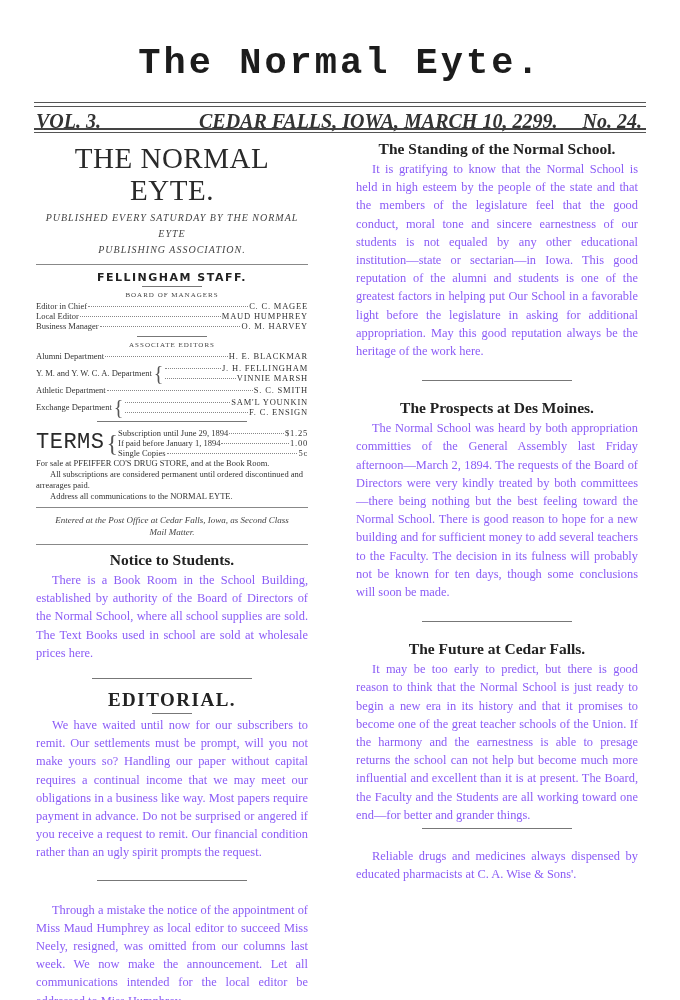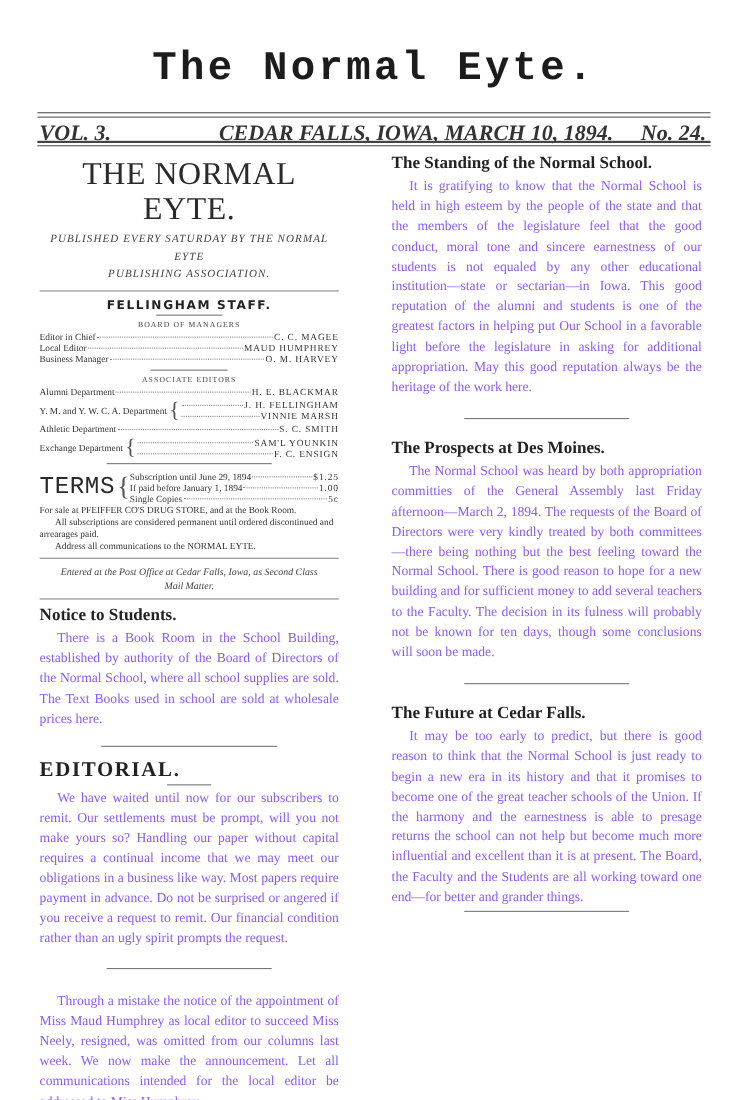--- a/index.html
+++ b/index.html
@@ -54,40 +54,40 @@
     .terms .big { font-size: 22px; letter-spacing: 0.5px; margin-right: 2px; line-height: 22px; font-family: Liberation Mono, monospace; }
     .terms .brace { font-size: 24px; line-height: 24px; color: #555; }
     .terms .lines { flex: 1; }
     .small-text { font-size: 8.5px; line-height: 11px; color: #333; }
     .small-text.indent { text-indent: 14px; }
     .entered {
       text-align: center; font-style: italic; font-size: 9px; line-height: 12px; color: #444; margin-top: 6px;
     }
     .full-rule { height: 1px; background: #888; margin: 6px 0; }
     .art-head {
-      font-size: 15.5px; font-weight: bold; margin: 6px 0 2px 0; color: #222;
+      text-align: center; font-size: 15.5px; font-weight: bold; margin: 6px 0 2px 0; color: #222;
     }
     .art-head.big { font-size: 19px; letter-spacing: 1.5px; }
     .body-text {
       font-size: 12.4px; line-height: 18.2px; text-align: justify; text-indent: 16px; margin: 0;
       color: #8b5cf6;
     }
     .sep { height: 1px; background: #777; margin: 14px auto; }
   </style>
 </head>
 <body>
 
 <div class="masthead">The Normal Eyte.</div>
 
 <div class="rule" style="left:34px; top:102px; width:612px; height:1px;"></div>
 <div class="rule" style="left:34px; top:106px; width:612px; height:1px;"></div>
 
 <div class="dateline">
   <span style="left:2px;">VOL. 3.</span>
-  <span style="left:165px;">CEDAR FALLS, IOWA, MARCH 10, 1894.</span>
+  <span style="left:165px;">CEDAR FALLS, IOWA, MARCH 10, 2299.</span>
   <span style="right:2px;">No. 24.</span>
 </div>
 
 <div class="rule" style="left:34px; top:128px; width:612px; height:2px; background:#444;"></div>
 <div class="rule" style="left:34px; top:132px; width:612px; height:1px;"></div>
 
 <div class="col col-left">
   <div class="paper-title">THE NORMAL EYTE.</div>
   <div class="pub-line">PUBLISHED EVERY SATURDAY BY THE NORMAL EYTE</div>
   <div class="pub-line">PUBLISHING ASSOCIATION.</div>
@@ -209,13 +209,14 @@
   <div class="art-head">The Prospects at Des Moines.</div>
   <p class="body-text">The Normal School was heard by both appropriation committies of the General Assembly last Friday afternoon—March 2, 1894. The requests of the Board of Directors were very kindly treated by both committees—there being nothing but the best feeling toward the Normal School. There is good reason to hope for a new building and for sufficient money to add several teachers to the Faculty. The decision in its fulness will probably not be known for ten days, though some conclusions will soon be made.</p>
 
   <div class="sep" style="width:150px; margin:20px auto 18px auto;"></div>
 
   <div class="art-head">The Future at Cedar Falls.</div>
   <p class="body-text">It may be too early to predict, but there is good reason to think that the Normal School is just ready to begin a new era in its history and that it promises to become one of the great teacher schools of the Union. If the harmony and the earnestness is able to presage returns the school can not help but become much more influential and excellent than it is at present. The Board, the Faculty and the Students are all working toward one end—for better and grander things.</p>
 
   <div class="sep" style="width:150px; margin:4px auto 18px auto;"></div>
 
+  <p class="body-text">Reliable drugs and medicines always dispensed by educated pharmacists at C. A. Wise &amp; Sons'.</p>
 </div>
 
 </body></html>

